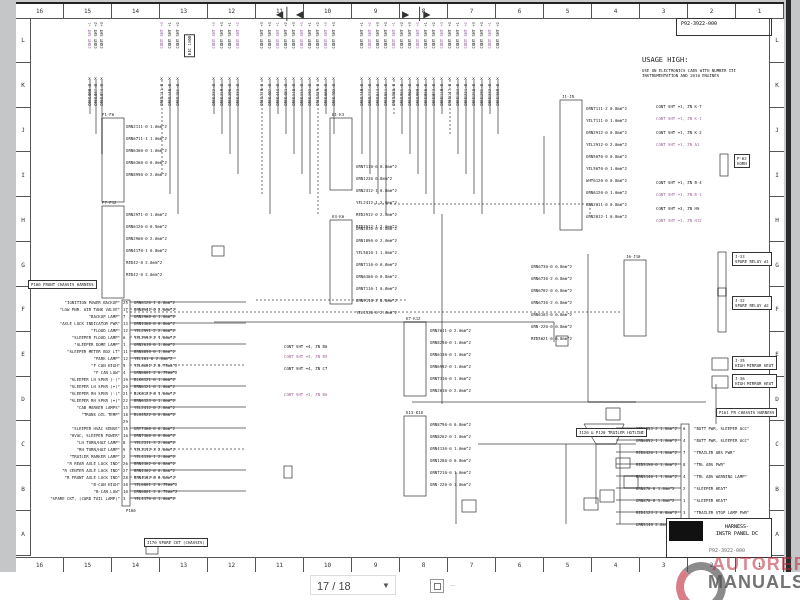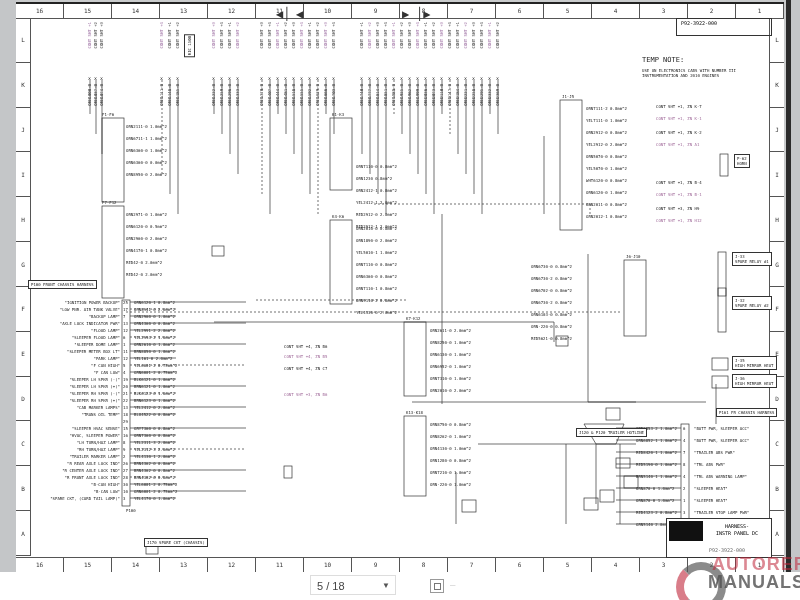--- a/index.html
+++ b/index.html
@@ -115,21 +115,21 @@
       <div class="cell">D</div>
       <div class="cell">C</div>
       <div class="cell">B</div>
       <div class="cell">A</div>
     </div>
 
   <div class="pn-box">
     <span class="pn">P92-3922-000</span>
   </div>
 
-  <div class="note-title">TEMP NOTE:</div>
+  <div class="note-title">USAGE HIGH:</div>
   <div class="note-body">
     <div>USE ON ELECTRONICS CABS WITH NUMBER III</div>
     <div>INSTRUMENTATION AND 2010 ENGINES</div>
   </div>
 
   <svg class="wires" width="768" height="568">
     <g stroke="#333" stroke-width="0.7" fill="none">
 
       <g id="topWires">
           <line x1="74" x2="74" y1="76" y2="110"></line>
@@ -611,21 +611,21 @@
     <div class="vtext pink" style="left: 471px; top: 18px;">CONT SHT +1</div>
     <div class="vtext" style="left: 471px; top: 80px;">ORN2332-0</div>
     <div class="vtext" style="left: 479px; top: 18px;">CONT SHT +2</div>
     <div class="vtext" style="left: 479px; top: 80px;">ORN2369-0</div>
   </div>
 
 <div class="toolbar"></div>
 <div class="tb-btn" style="left:276px;">◀│</div>
 <div class="tb-btn" style="left:296px;">◀</div>
 <div class="page-select">
-  <span>5 / 18</span>
+  <span>17 / 18</span>
   <span class="caret">▼</span>
 </div>
 <div class="tb-btn" style="left:402px;">▶</div>
 <div class="tb-btn" style="left:416px;">│▶</div>
 <div class="fit-icon"></div>
 <div class="tb-dim">—</div>
 
 <div class="watermark-logo">
   <div class="ring"></div>
   <div class="big1">AUTOREPAIR</div>

